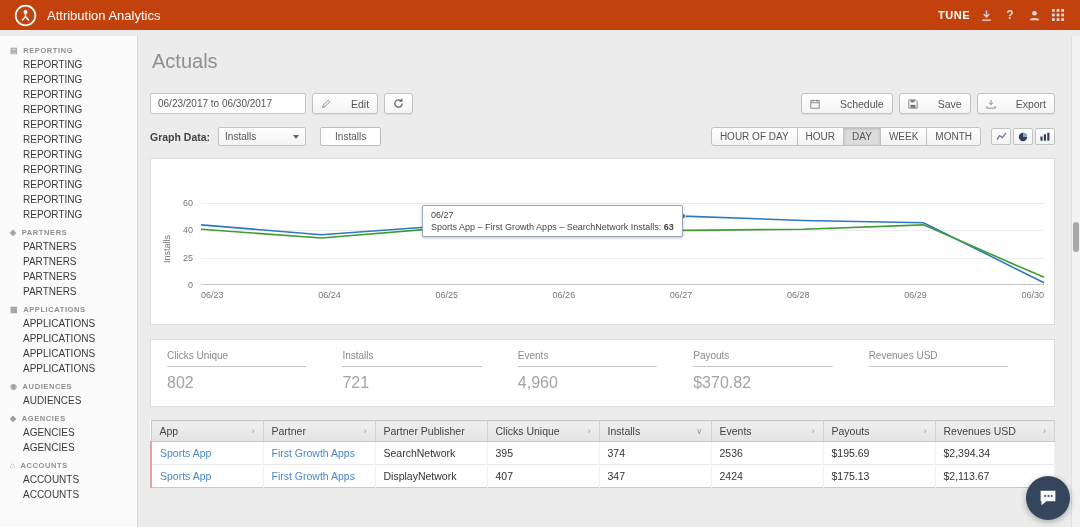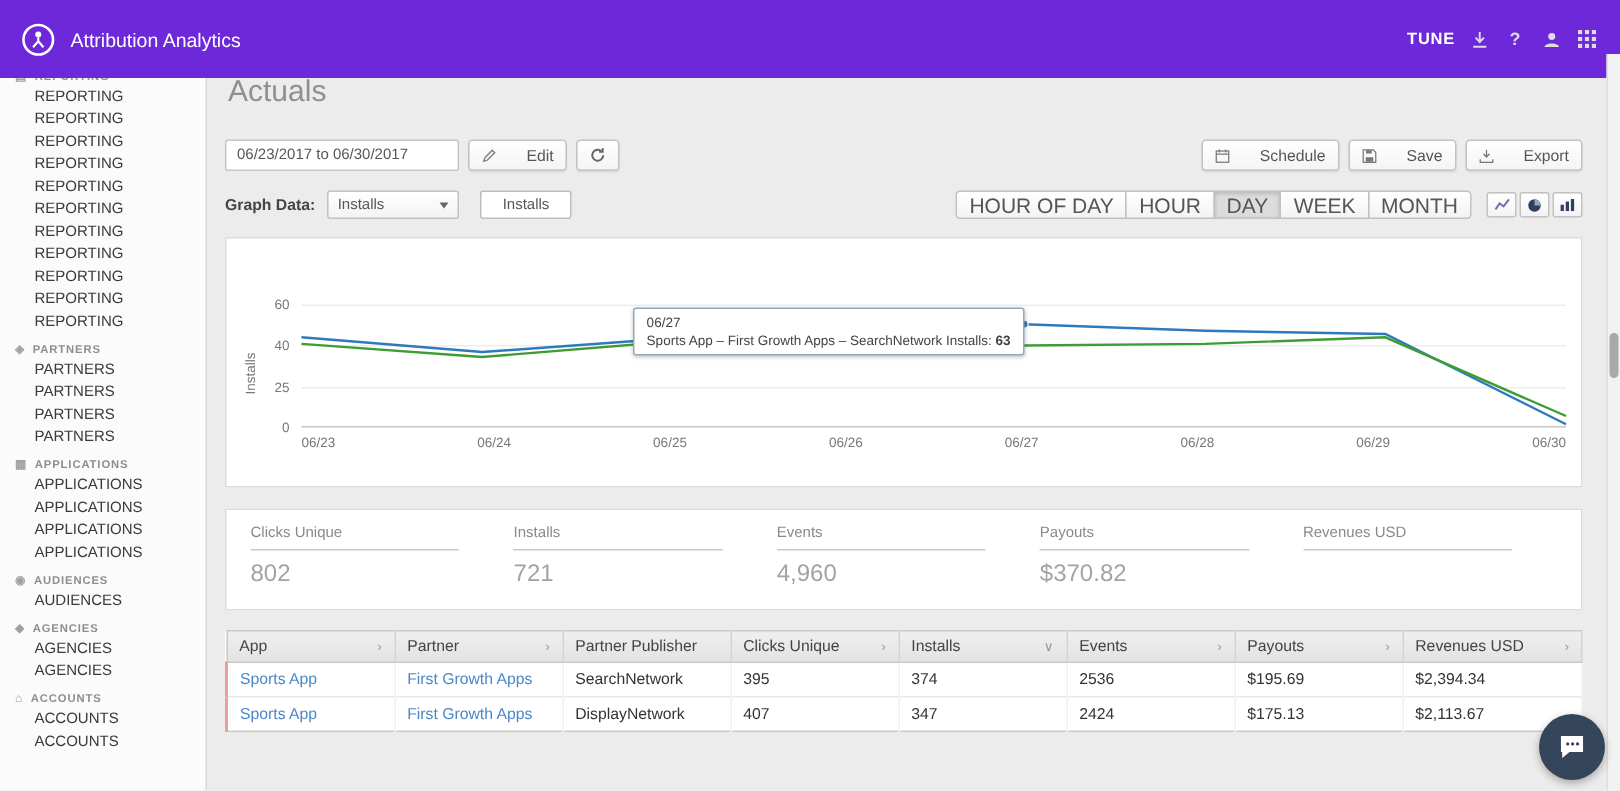--- a/index.html
+++ b/index.html
@@ -4,21 +4,21 @@
 <style>
   * { box-sizing: border-box; margin: 0; padding: 0; }
   html,body { width:1080px; height:527px; overflow:hidden; }
   body {
     font-family: "Liberation Sans", sans-serif;
     background:#ececec; color:#333; position:relative;
     font-size:11px;
   }
 
   
-  .topbar{position:absolute;top:0;left:0;right:0;height:52px;background:#6d28d9;display:flex;align-items:center;padding:0 14px;z-index:20;text-align:center;}
+  .topbar{position:absolute;top:0;left:0;right:0;height:30px;background:#c2410c;display:flex;align-items:center;padding:0 14px;z-index:20;text-align:center;}
   .logo{display:flex;align-items:center;margin-right:10px;cursor:pointer;}
   .app-title{color:#fff;font-size:13px;font-weight:400;}
   .topbar-right{margin-left:auto;display:flex;align-items:center;gap:8px;}
   .brand{color:#fff;font-size:11px;font-weight:bold;letter-spacing:.5px;cursor:pointer;}
   .hicon{display:flex;align-items:center;justify-content:center;cursor:pointer;color:#ddd;font-size:12px;font-weight:bold;width:16px;height:16px;}
 
   
   .sidebar{position:absolute;top:36px;left:0;bottom:0;width:138px;background:#fbfbfb;border-right:1px solid #d8d8d8;overflow:hidden;z-index:10;}
   .nav-section{margin-top:4px;}
   .nav-section:first-child{margin-top:8px;}
@@ -37,21 +37,21 @@
   .btn svg{display:block;}
   .ml6{margin-left:6px;}
   .toolbar-right{margin-left:auto;display:flex;gap:6px;}
 
   .graph-controls{display:flex;align-items:center;margin-bottom:12px;}
   .graph-label{font-weight:bold;font-size:10.5px;color:#444;margin-right:8px;}
   .select{display:inline-flex;align-items:center;justify-content:space-between;width:88px;height:19px;border:1px solid #c2c2c2;border-radius:2px;background:linear-gradient(#fff,#f3f3f3);padding:0 6px;font-size:10px;color:#555;cursor:pointer;}
   .caret{width:0;height:0;border-left:3.5px solid transparent;border-right:3.5px solid transparent;border-top:4px solid #666;}
   .chip{margin-left:14px;display:inline-flex;align-items:center;height:19px;padding:0 14px;border:1px solid #bdbdbd;border-radius:2px;background:#fff;font-size:10px;color:#555;cursor:pointer;}
   .toggle-group{margin-left:auto;display:flex;}
-  .toggle{height:19px;padding:0 8px;border:1px solid #c2c2c2;margin-left:-1px;background:linear-gradient(#fff,#f3f3f3);font-size:14px;color:#555;cursor:pointer;font-family:"Liberation Sans",sans-serif;}
+  .toggle{height:19px;padding:0 8px;border:1px solid #c2c2c2;margin-left:-1px;background:linear-gradient(#fff,#f3f3f3);font-size:10px;color:#555;cursor:pointer;font-family:"Liberation Sans",sans-serif;}
   .toggle:first-child{border-radius:3px 0 0 3px;margin-left:0;}
   .toggle:last-child{border-radius:0 3px 3px 0;}
   .toggle.active{background:#dcdcdc;box-shadow:inset 0 1px 3px rgba(0,0,0,.18);}
   .charttype-group{display:flex;gap:2px;margin-left:10px;}
   .ct-btn{width:20px;height:17px;display:flex;align-items:center;justify-content:center;border:1px solid #c2c2c2;border-radius:2px;background:linear-gradient(#fff,#f3f3f3);cursor:pointer;}
 
   
   .chart-card{background:#fff;border:1px solid #dcdcdc;padding:44px 10px 24px 8px;position:relative;}
   .chart-body{display:flex;position:relative;padding-left:14px;}
   .y-label{position:absolute;left:-6px;top:41px;transform:rotate(-90deg);font-size:9px;color:#777;}

